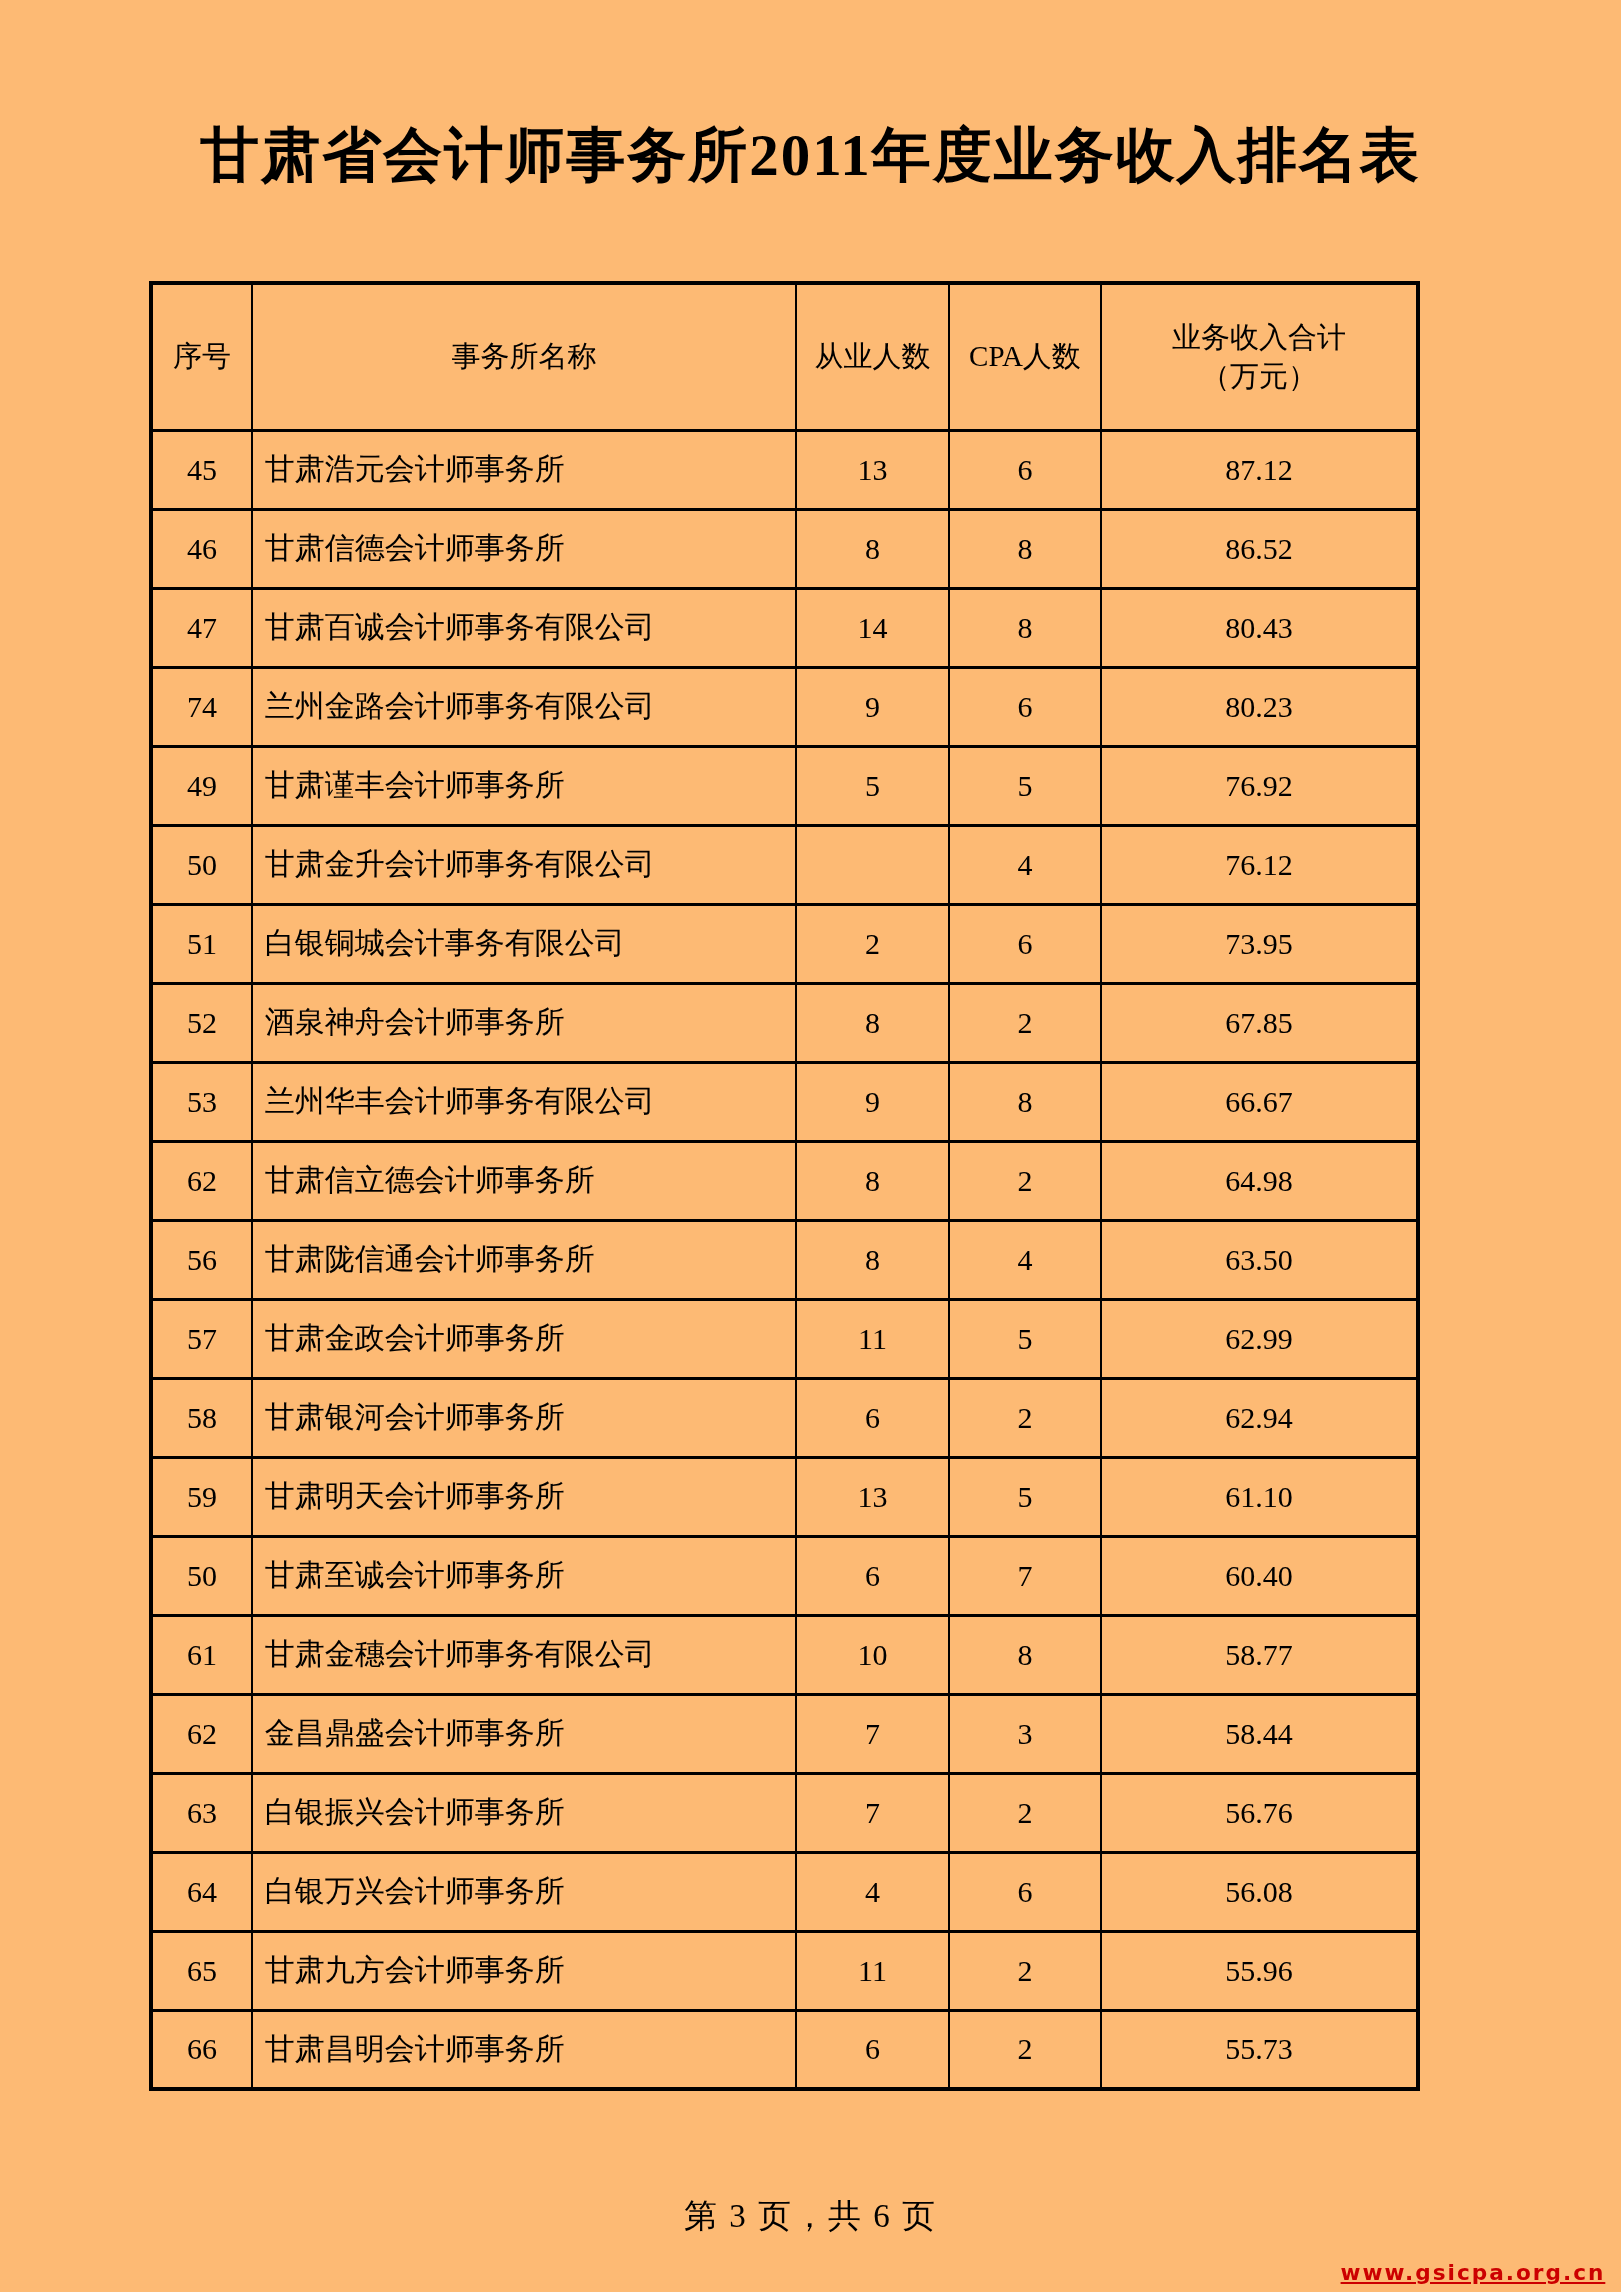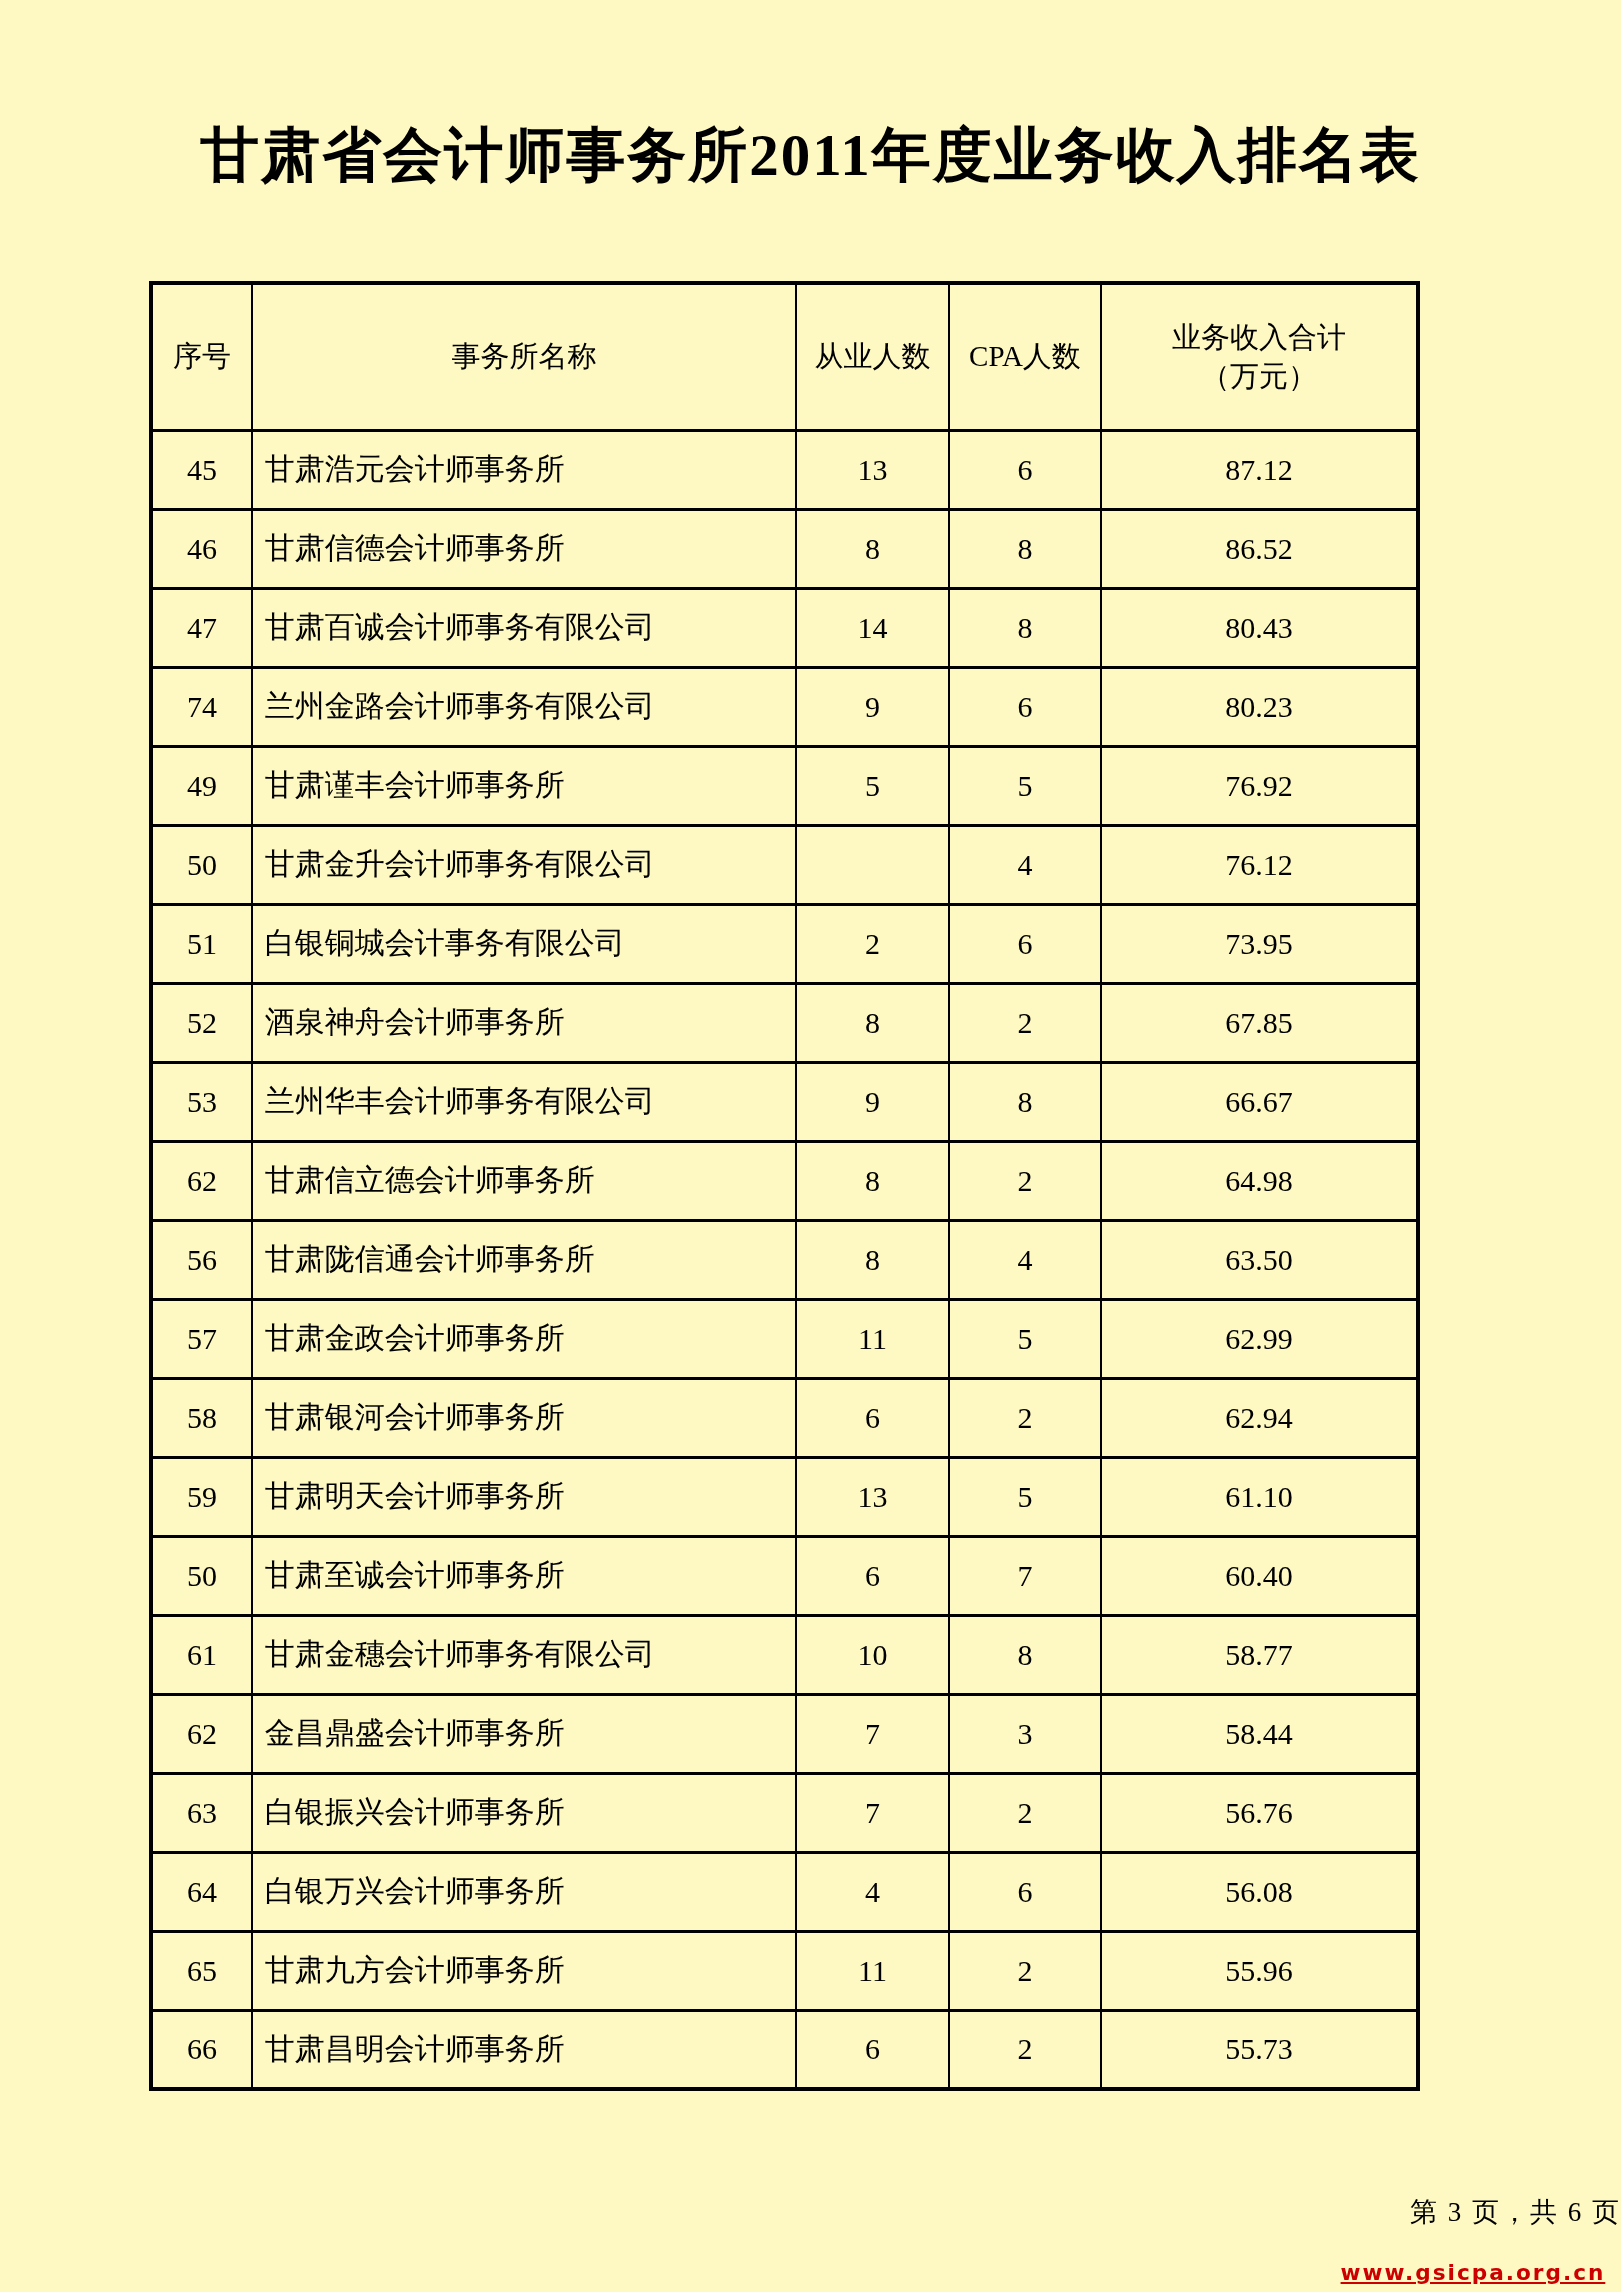--- a/index.html
+++ b/index.html
@@ -4,21 +4,21 @@
 <style>
   html, body {
     margin: 0;
     padding: 0;
     background: #ffffff;
   }
   .page {
     position: relative;
     width: 1621px;
     height: 2293px;
-    background: #fef9c3;
+    background: #fdba74;
     font-family: "Liberation Serif", "DejaVu Serif", serif;
     color: #000000;
     overflow: hidden;
   }
   .doc-title {
     position: absolute;
     top: 116px;
     left: 0;
     width: 100%;
     text-align: center;
@@ -68,22 +68,22 @@
   }
   table.ranking td.col-name {
     text-align: left;
     padding-left: 11.8px;
   }
   .page-footer {
     position: absolute;
     top: 2194px;
     left: 0;
     width: 100%;
-    text-align: right;
-    font-size: 27px;
+    text-align: center;
+    font-size: 33px;
     letter-spacing: 2px;
     font-family: Liberation Serif, serif;
   }
   .watermark {
     position: absolute;
     right: 15.7px;
     bottom: 7.8px;
     font-family: "DejaVu Sans", "Liberation Sans", sans-serif;
     font-size: 21.6px;
     font-weight: bold;

